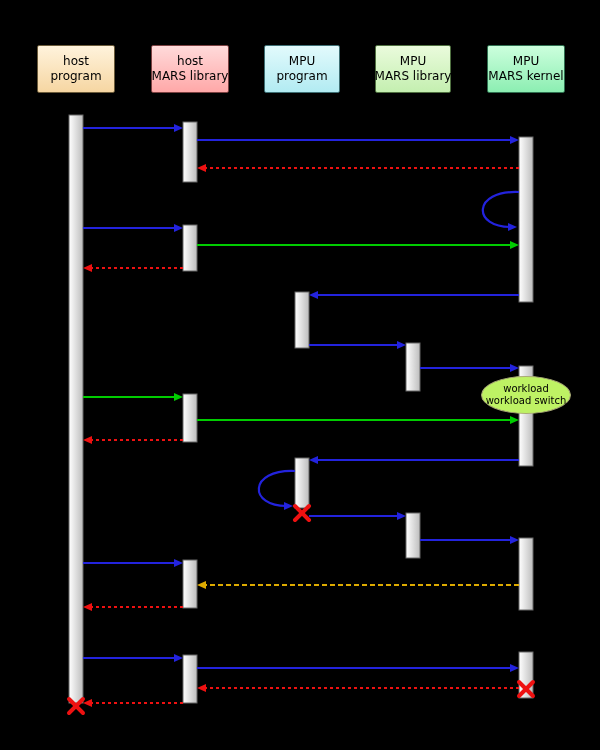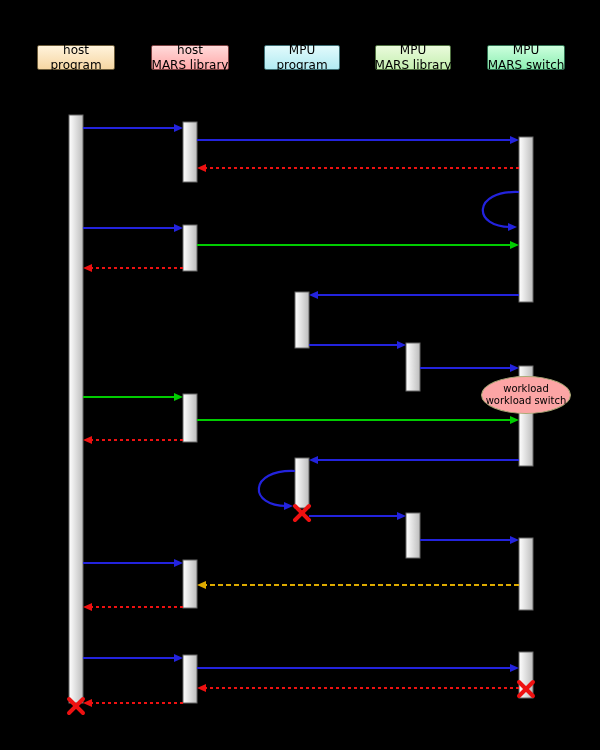--- a/index.html
+++ b/index.html
@@ -4,21 +4,21 @@
 <style>
   * { margin:0; padding:0; box-sizing:border-box; }
   html,body { background:#000; }
   body {
     width:600px; height:750px; position:relative; overflow:hidden;
     font-family:"DejaVu Sans","Liberation Sans",sans-serif;
   }
   .stage { position:absolute; left:0; top:0; width:600px; height:750px; background:#000; }
   svg.diagram { position:absolute; left:0; top:0; }
   .participant {
-    position:absolute; top:45px; height:25px;
+    position:absolute; top:45px; height:48px;
     border:1px solid #555; border-radius:2px;
     display:flex; flex-direction:column; align-items:center; justify-content:center;
     font-size:12px; line-height:15px; color:#000; text-align:center;
     box-shadow:1px 1px 0 rgba(0,0,0,0.6);
   }
   .participant span { display:block; white-space:nowrap; }
   .note {
     position:absolute; left:481px; top:376px; width:90px; height:38px;
     border:1px solid #aa7; border-radius:50%;
     display:flex; flex-direction:column; align-items:center; justify-content:center;
@@ -129,21 +129,21 @@
   <div class="participant" id="p2" style="background: linear-gradient(rgb(226, 250, 252), rgb(178, 235, 242)); border-color: rgb(62, 111, 116);">
     <span>MPU</span>
     <span>program</span>
   </div>
   <div class="participant" id="p3" style="background: linear-gradient(rgb(234, 251, 220), rgb(196, 239, 176)); border-color: rgb(79, 112, 64);">
     <span>MPU</span>
     <span>MARS library</span>
   </div>
   <div class="participant" id="p4" style="background: linear-gradient(rgb(204, 255, 221), rgb(140, 238, 178)); border-color: rgb(47, 112, 80);">
     <span>MPU</span>
-    <span>MARS switch</span>
+    <span>MARS kernel</span>
   </div>
 
-  <div class="note" id="note-box" style="background: #fca5a5; border-color: rgb(170, 170, 119);">
+  <div class="note" id="note-box" style="background: #bef264; border-color: rgb(170, 170, 119);">
     <span>workload</span>
     <span>workload switch</span>
   </div>
 
 </div>
 
 </body></html>

